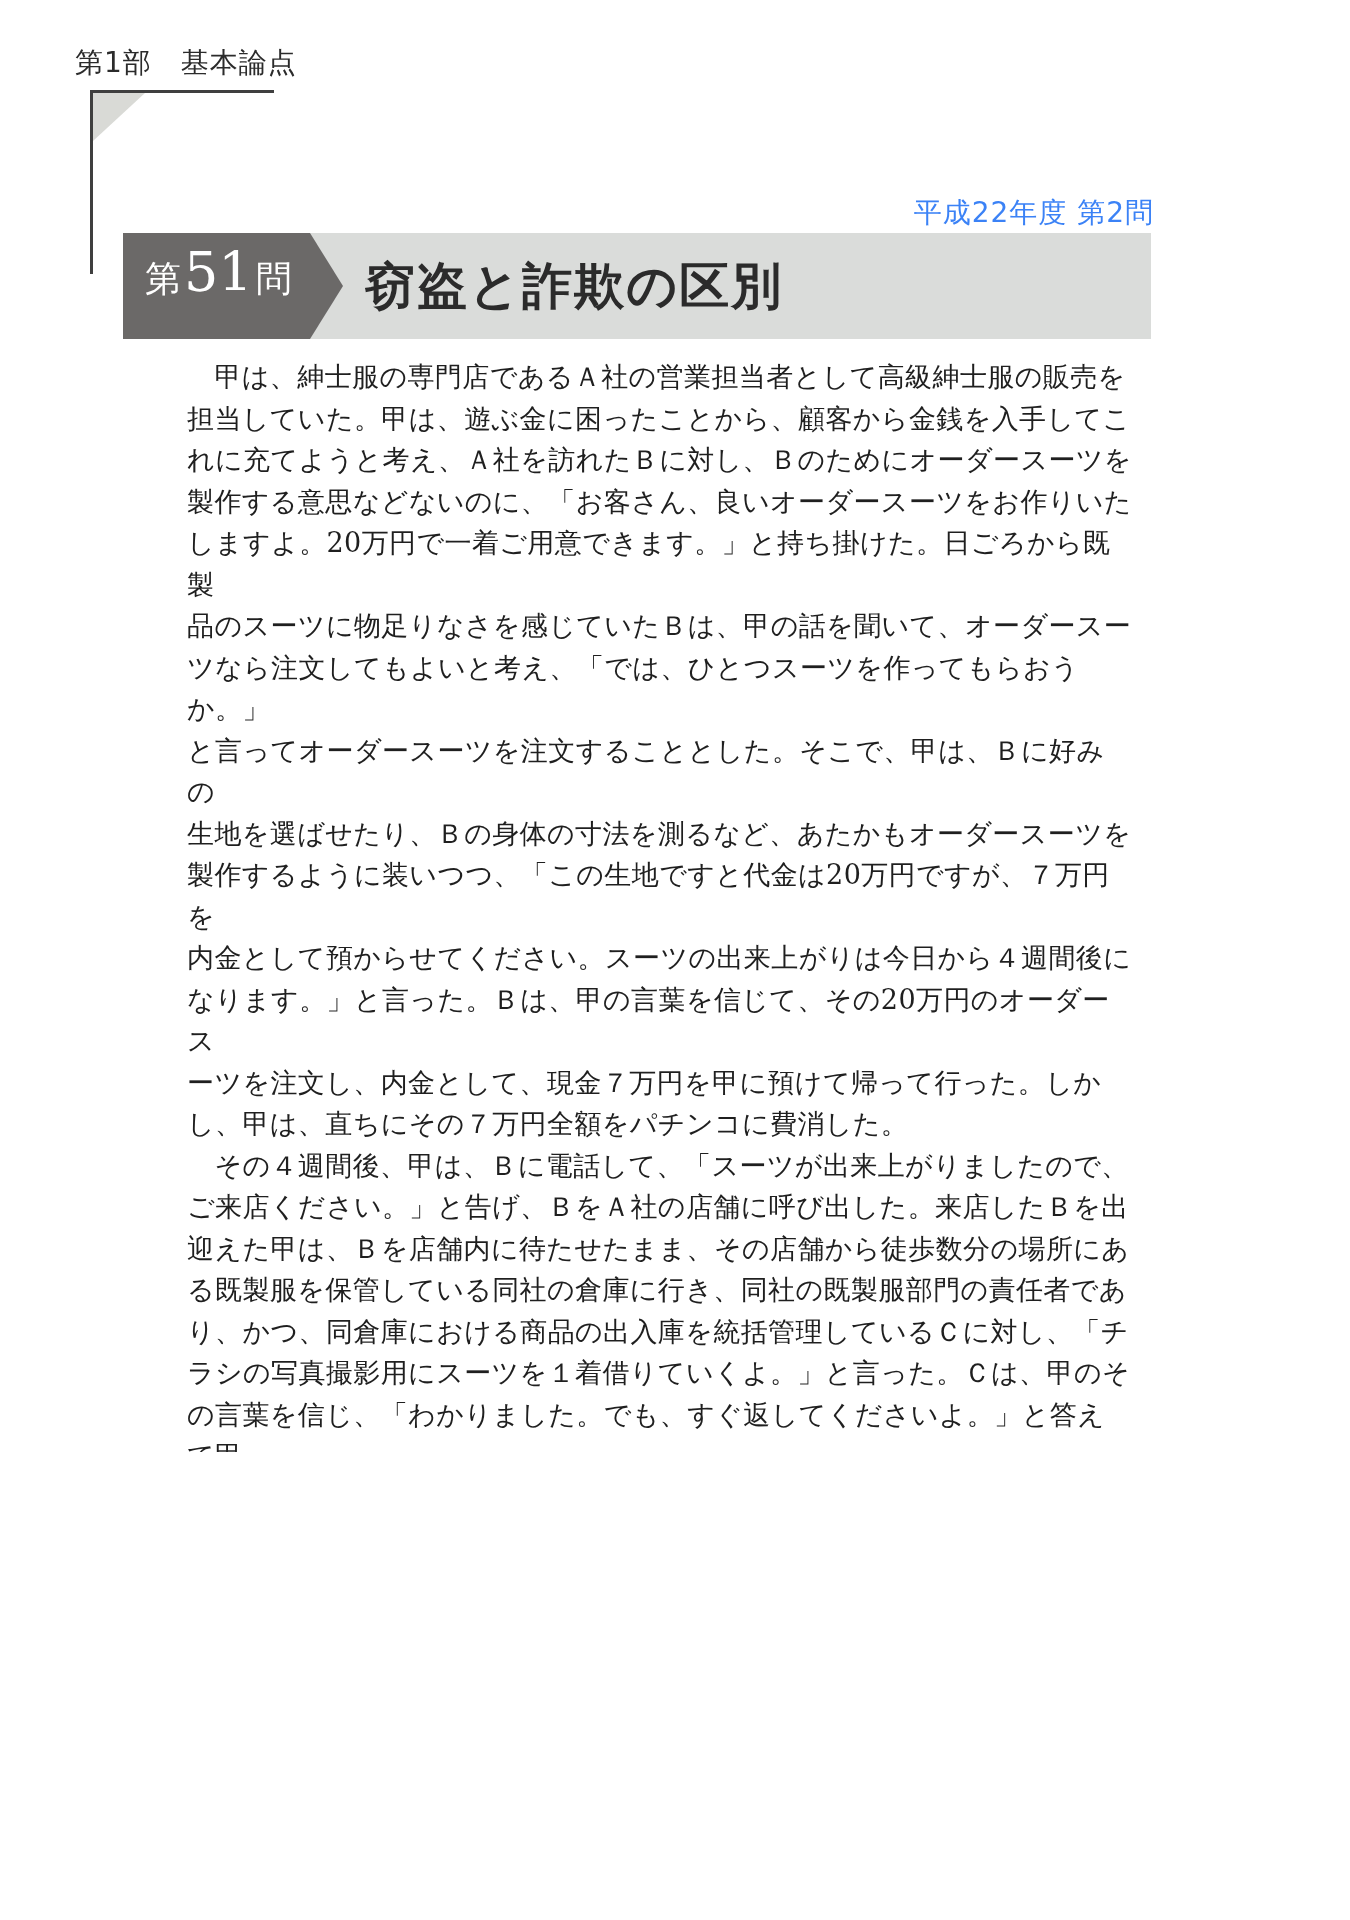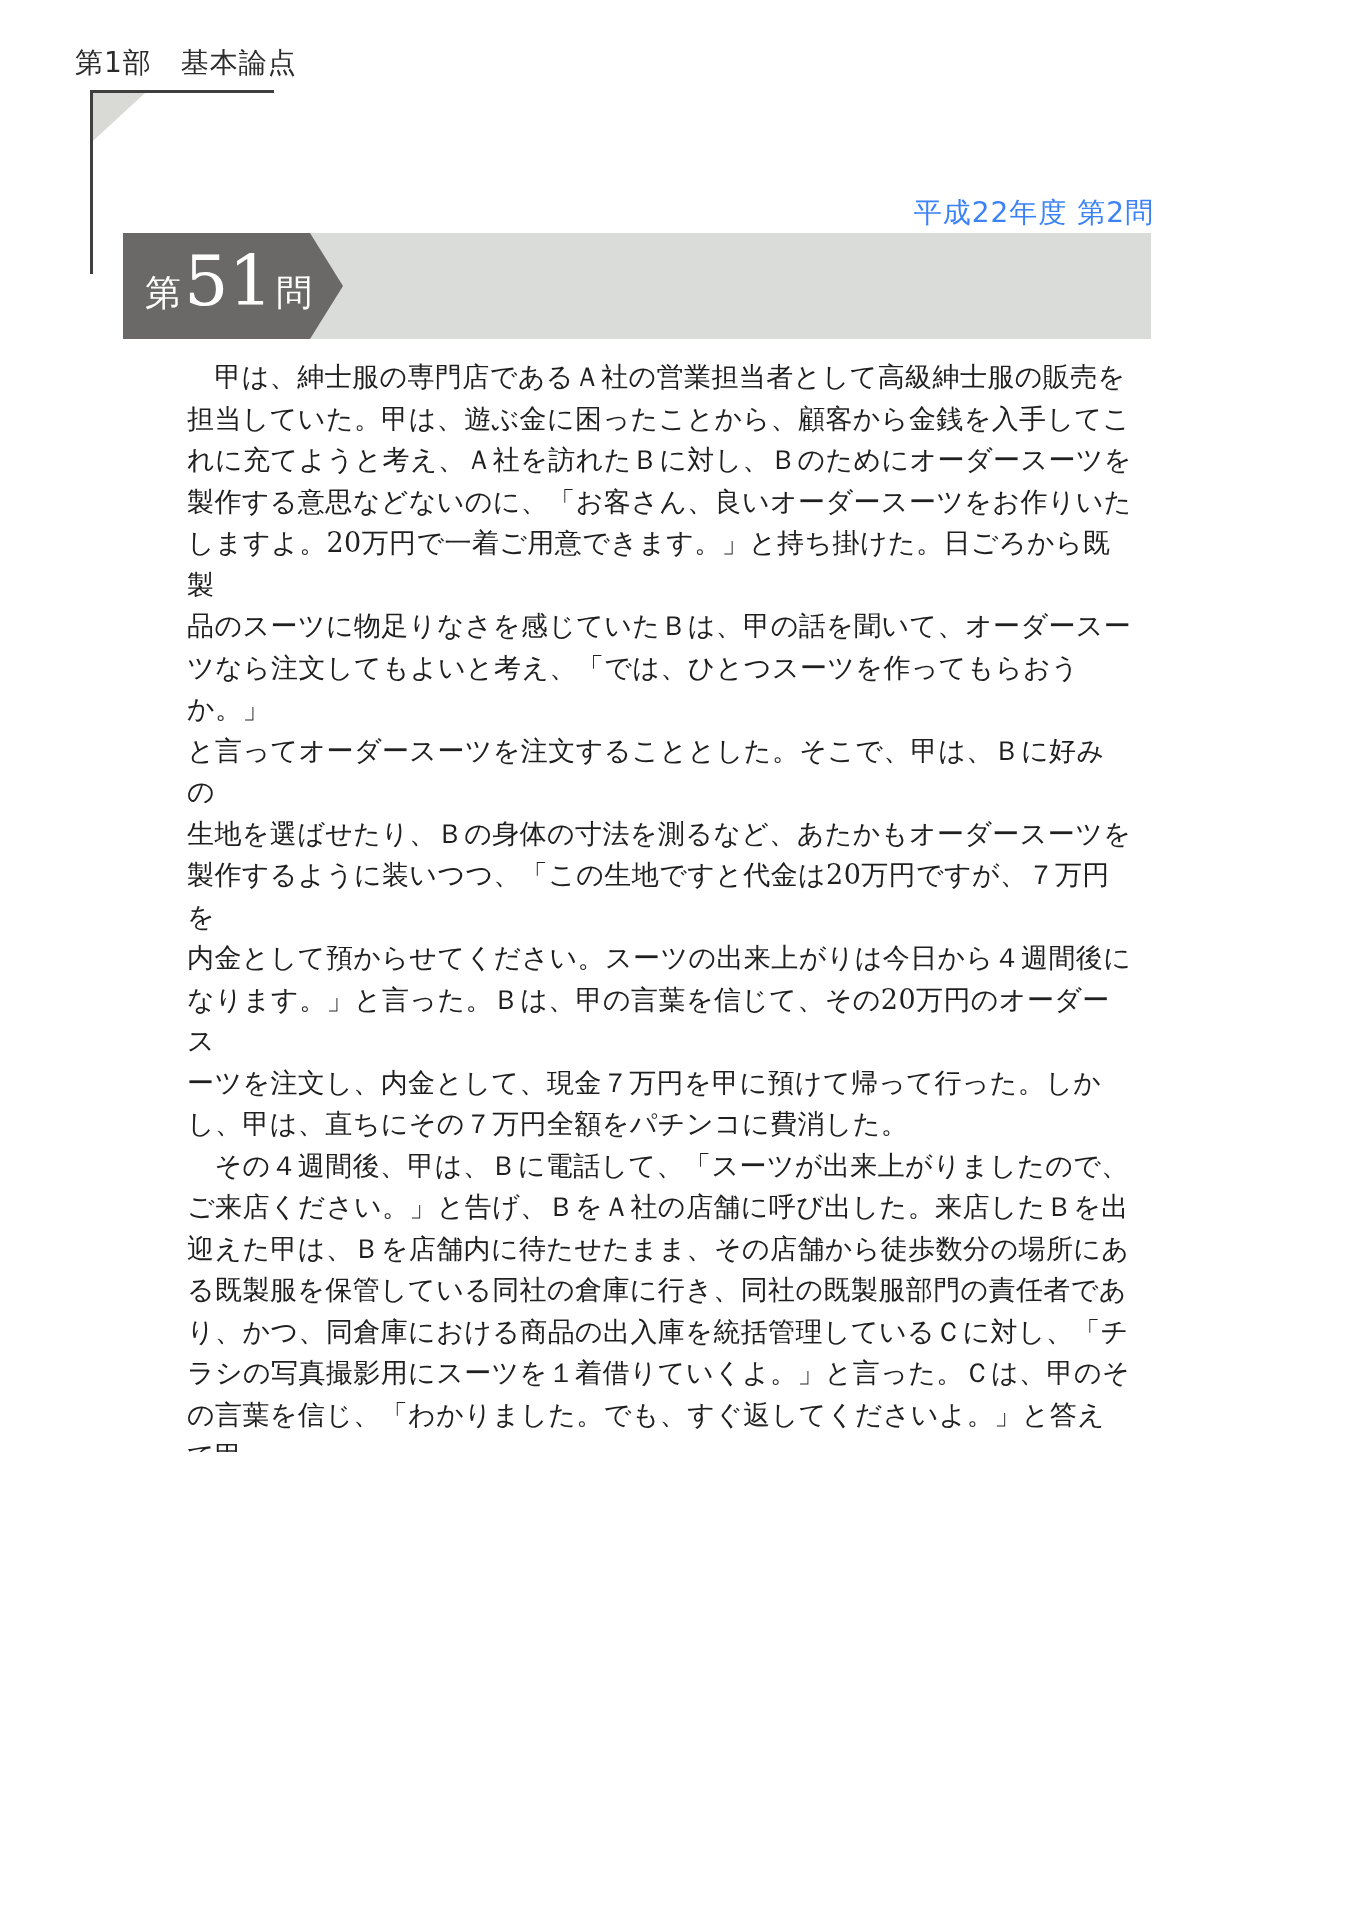--- a/index.html
+++ b/index.html
@@ -89,21 +89,21 @@
     padding-top: 13px;
     box-sizing: border-box;
     color: #ffffff;
   }
   .q-prefix, .q-suffix {
     font-size: 36px;
     font-family: "DejaVu Serif", serif;
     line-height: 1;
   }
   .q-number {
-    font-size: 70px;
+    font-size: 54px;
     font-family: "DejaVu Serif", serif;
     line-height: 1;
     margin: 0 3px;
   }
   .q-title {
     position: absolute;
     left: 242px;
     top: 0;
     height: 106px;
     display: flex;
@@ -180,20 +180,21 @@
   <div class="tri-top"></div>
 
   <div class="exam-ref">平成22年度 第2問</div>
 
   <div class="banner">
     <div class="q-box">
       <span class="q-prefix">第</span>
       <span class="q-number">51</span>
       <span class="q-suffix">問</span>
     </div>
+    <div class="q-title">窃盗と詐欺の区別</div>
   </div>
 
   <div class="case-text">
     <p class="case-paragraph">　甲は、紳士服の専門店であるＡ社の営業担当者として高級紳士服の販売を
 担当していた。甲は、遊ぶ金に困ったことから、顧客から金銭を入手してこ
 れに充てようと考え、Ａ社を訪れたＢに対し、Ｂのためにオーダースーツを
 製作する意思などないのに、「お客さん、良いオーダースーツをお作りいた
 しますよ。20万円で一着ご用意できます。」と持ち掛けた。日ごろから既製
 品のスーツに物足りなさを感じていたＢは、甲の話を聞いて、オーダースー
 ツなら注文してもよいと考え、「では、ひとつスーツを作ってもらおうか。」

